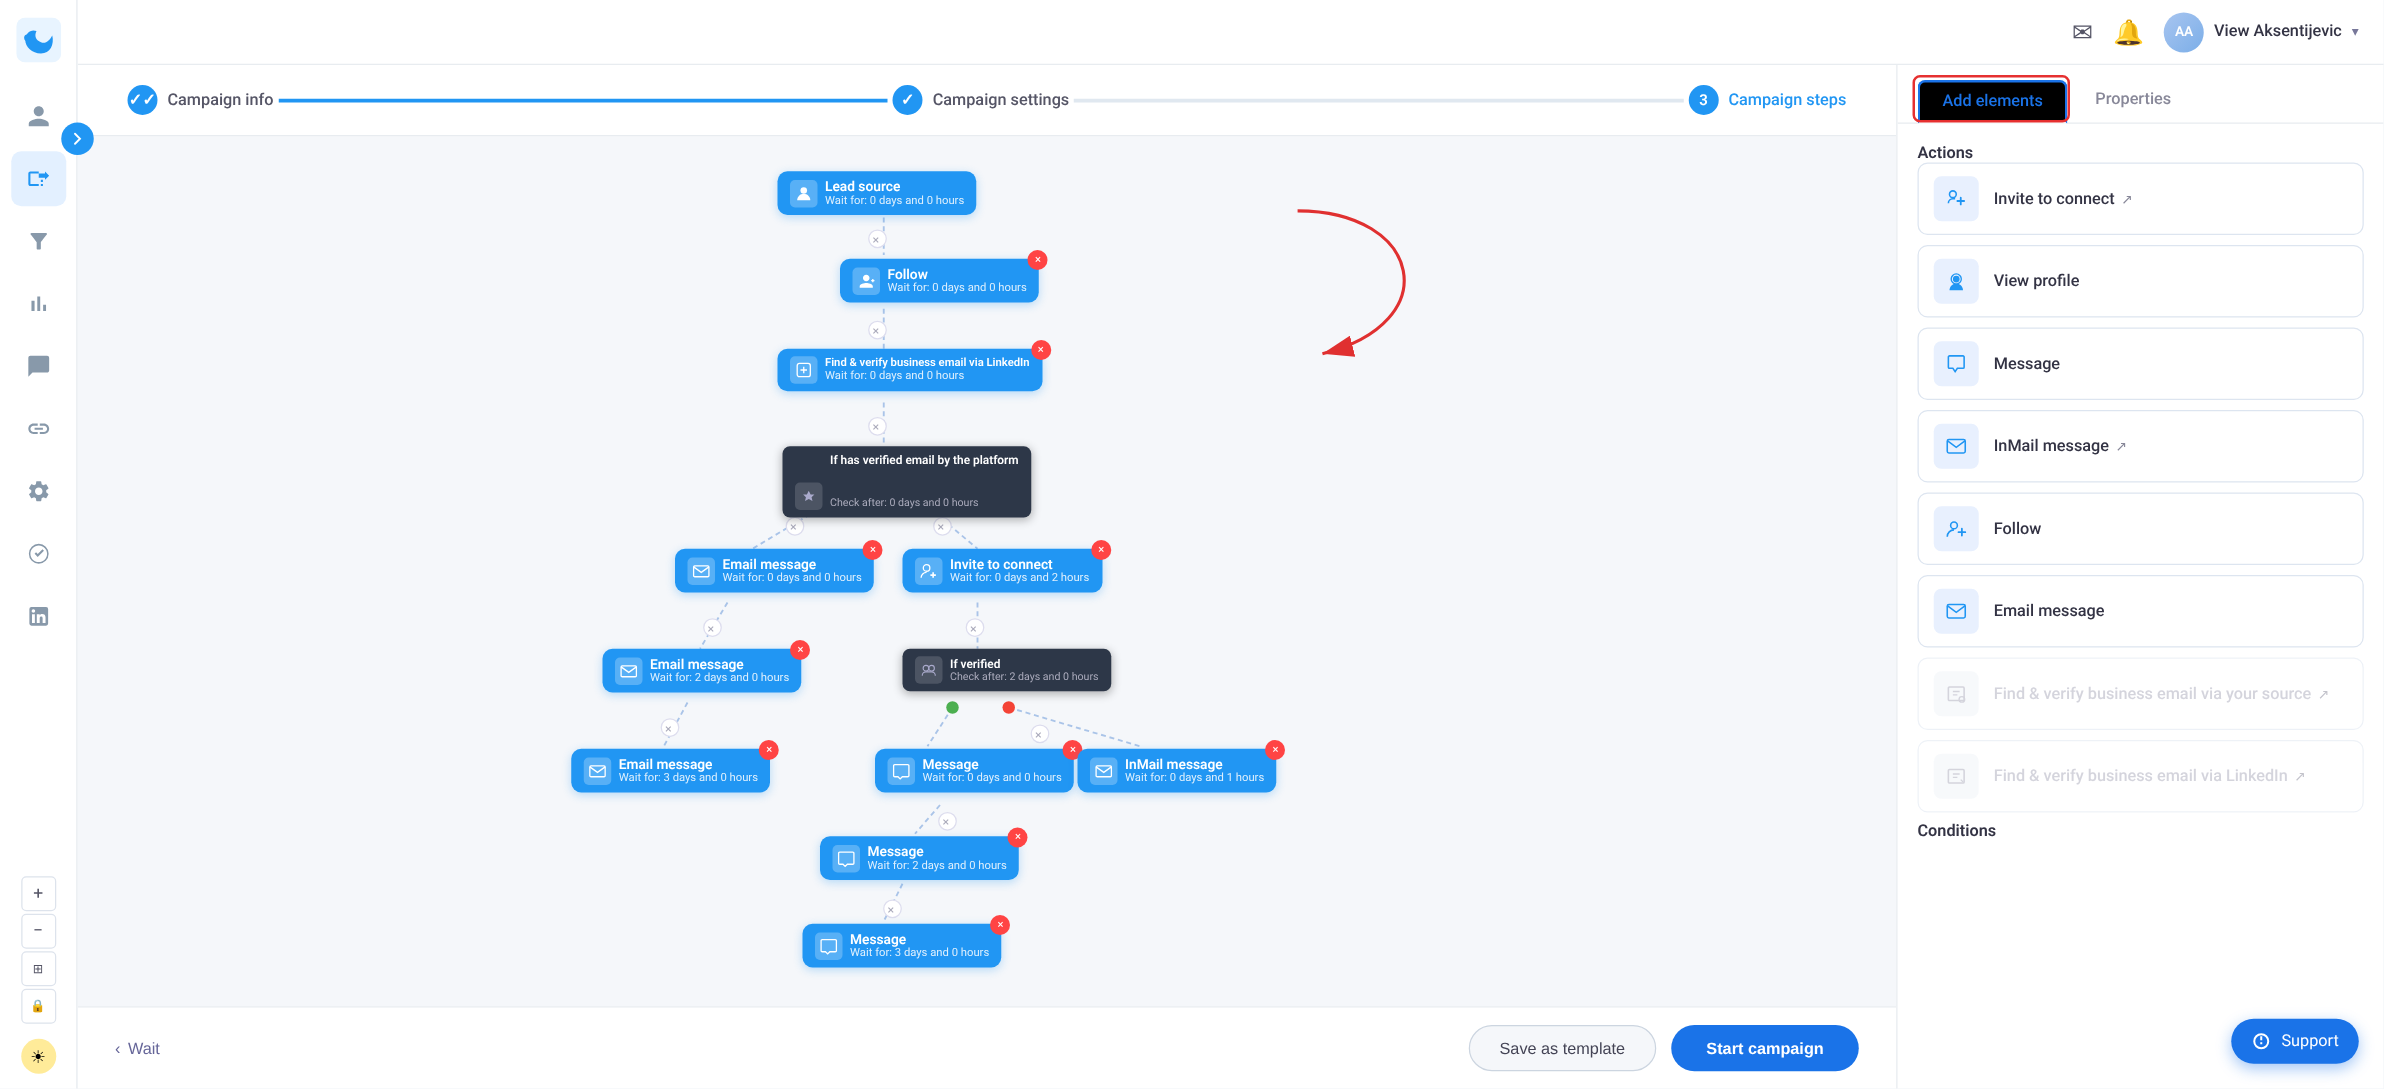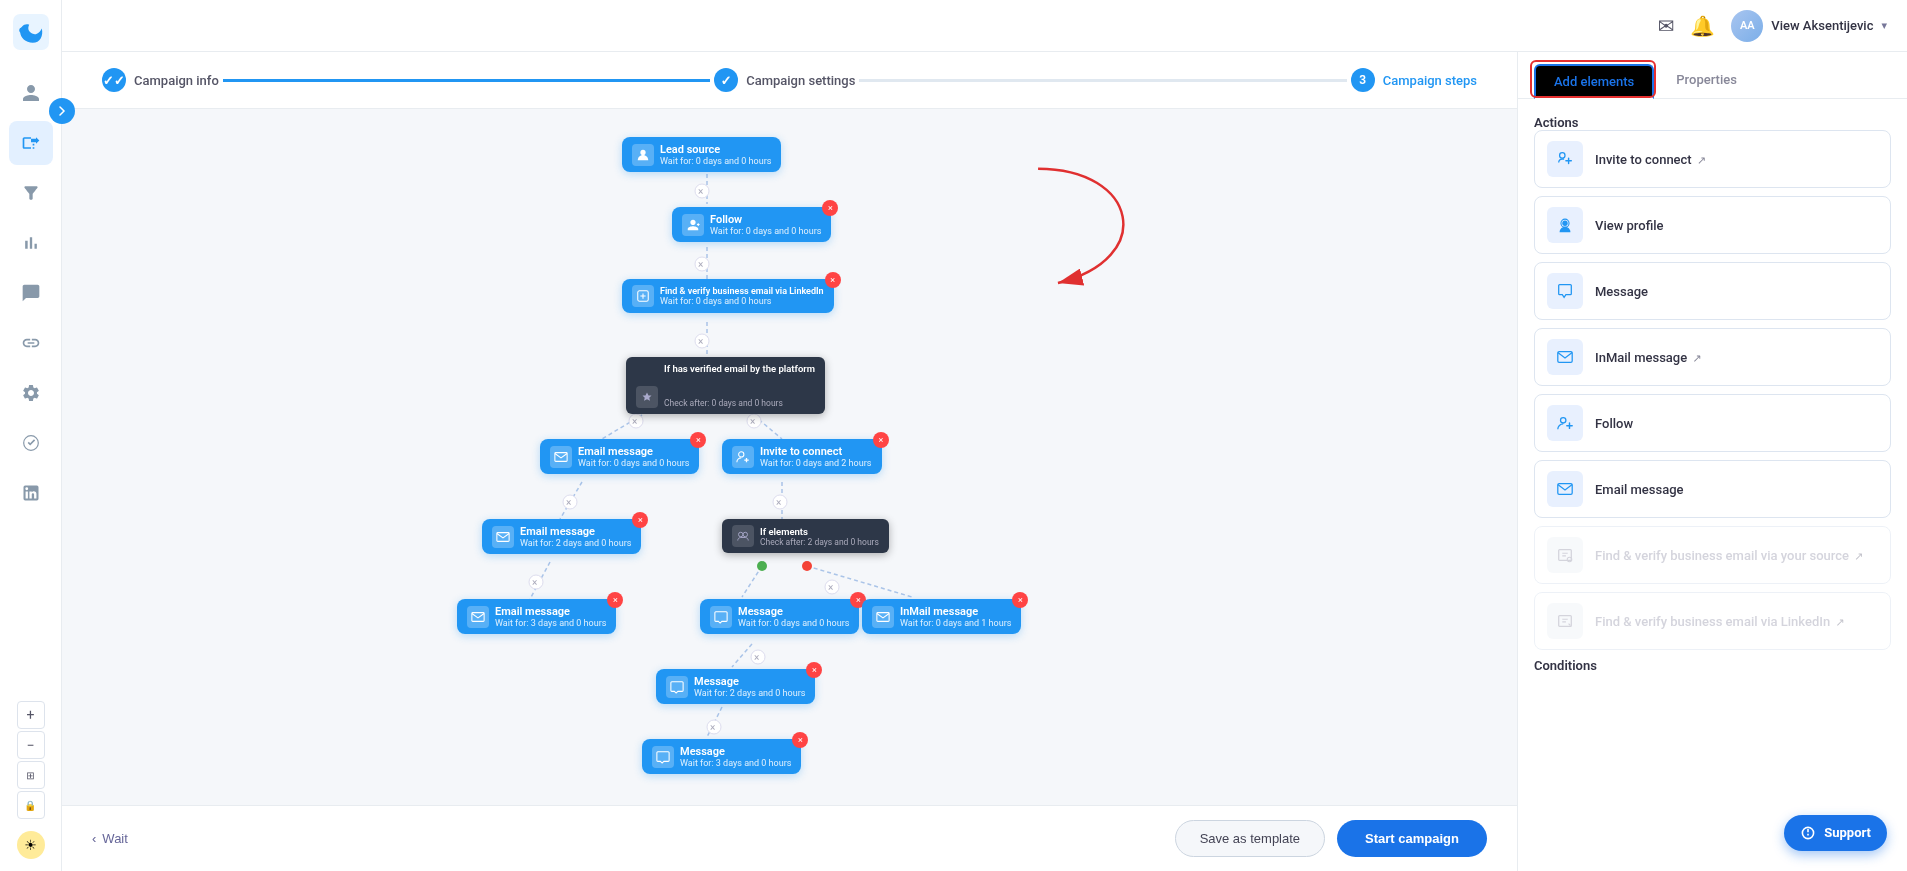--- a/index.html
+++ b/index.html
@@ -341,22 +341,22 @@
     }
 
     
     .support-btn {
       position: fixed;
       bottom: 20px; right: 20px;
       background: #1a73e8;
       color: white;
       border-radius: 24px;
       padding: 10px 16px;
-      font-size: 13px; font-weight: 700;
-      display: flex; align-items: flex-start; gap: 8px;
+      font-size: 13px; font-weight: 400;
+      display: flex; align-items: flex-end; gap: 8px;
       cursor: pointer; box-shadow: 0 4px 12px rgba(26,115,232,0.4);
       z-index: 100;
     }
 
     
     .theme-toggle {
       width: 28px; height: 28px;
       border-radius: 50%;
       background: #ffeb99;
       display: flex; align-items: center; justify-content: center;
@@ -637,21 +637,21 @@
 
         <div style="position:absolute;left:660px;top:410px;background:#2d3748;border-radius:6px;padding:6px 10px;display:flex;align-items:center;gap:6px;min-width:165px;box-shadow:0 2px 8px rgba(0,0,0,0.3);cursor:pointer;">
           <div style="width:22px;height:22px;background:rgba(255,255,255,0.15);border-radius:4px;display:flex;align-items:center;justify-content:center;">
             <svg viewBox="0 0 16 16" fill="#aac" width="12" height="12">
                 <circle cx="5" cy="6" r="3" fill="none" stroke="#aac" stroke-width="1.2"></circle>
                 <circle cx="11" cy="6" r="3" fill="none" stroke="#aac" stroke-width="1.2"></circle>
                 <path d="M1 14c0-2.2 1.8-4 4-4h6c2.2 0 4 1.8 4 4" stroke="#aac" stroke-width="1.2" fill="none"></path>
               </svg>
           </div>
           <div>
-            <div style="font-size:9.5px;font-weight:600;color:white;">If elements</div>
+            <div style="font-size:9.5px;font-weight:600;color:white;">If verified</div>
             <div style="font-size:8.5px;color:#aab;">Check after: 2 days and 0 hours</div>
           </div>
         </div>
 
         <div class="flow-node" style="left:395px;top:490px;min-width:145px;">
           <div class="node-icon">
             <svg viewBox="0 0 16 16" fill="white" width="14" height="14">
                 <rect x="1" y="3" width="14" height="10" rx="1" fill="none" stroke="white" stroke-width="1.2"></rect>
                 <path d="M1 4l7 5 7-5" stroke="white" stroke-width="1.2" fill="none"></path>
               </svg>

